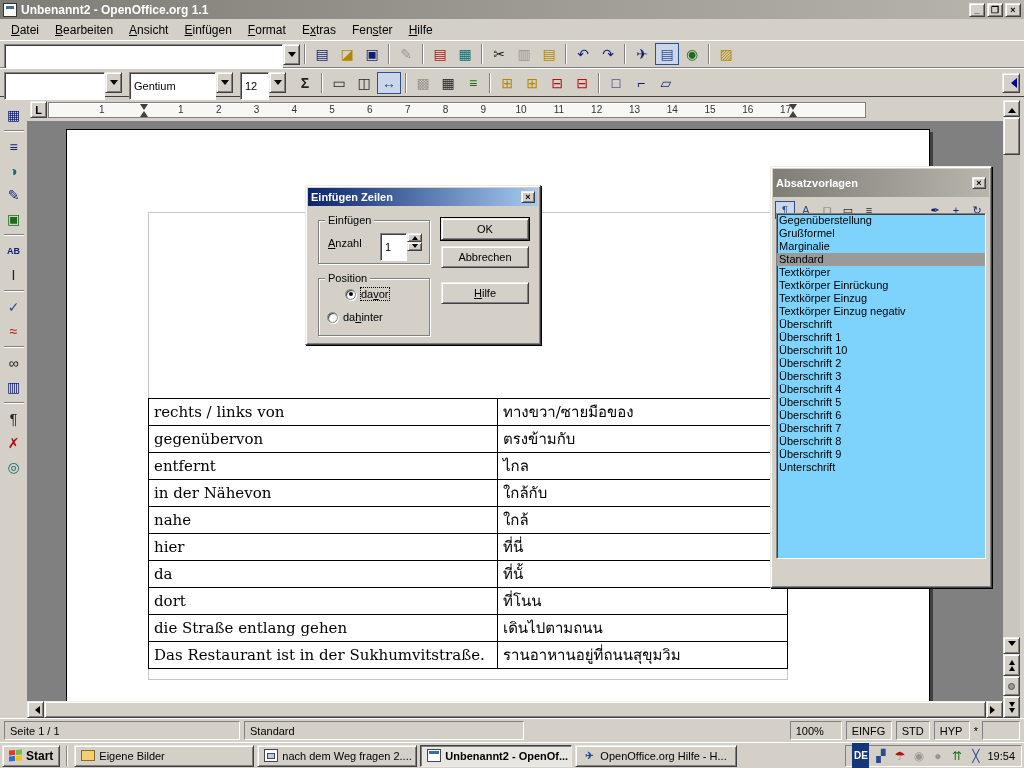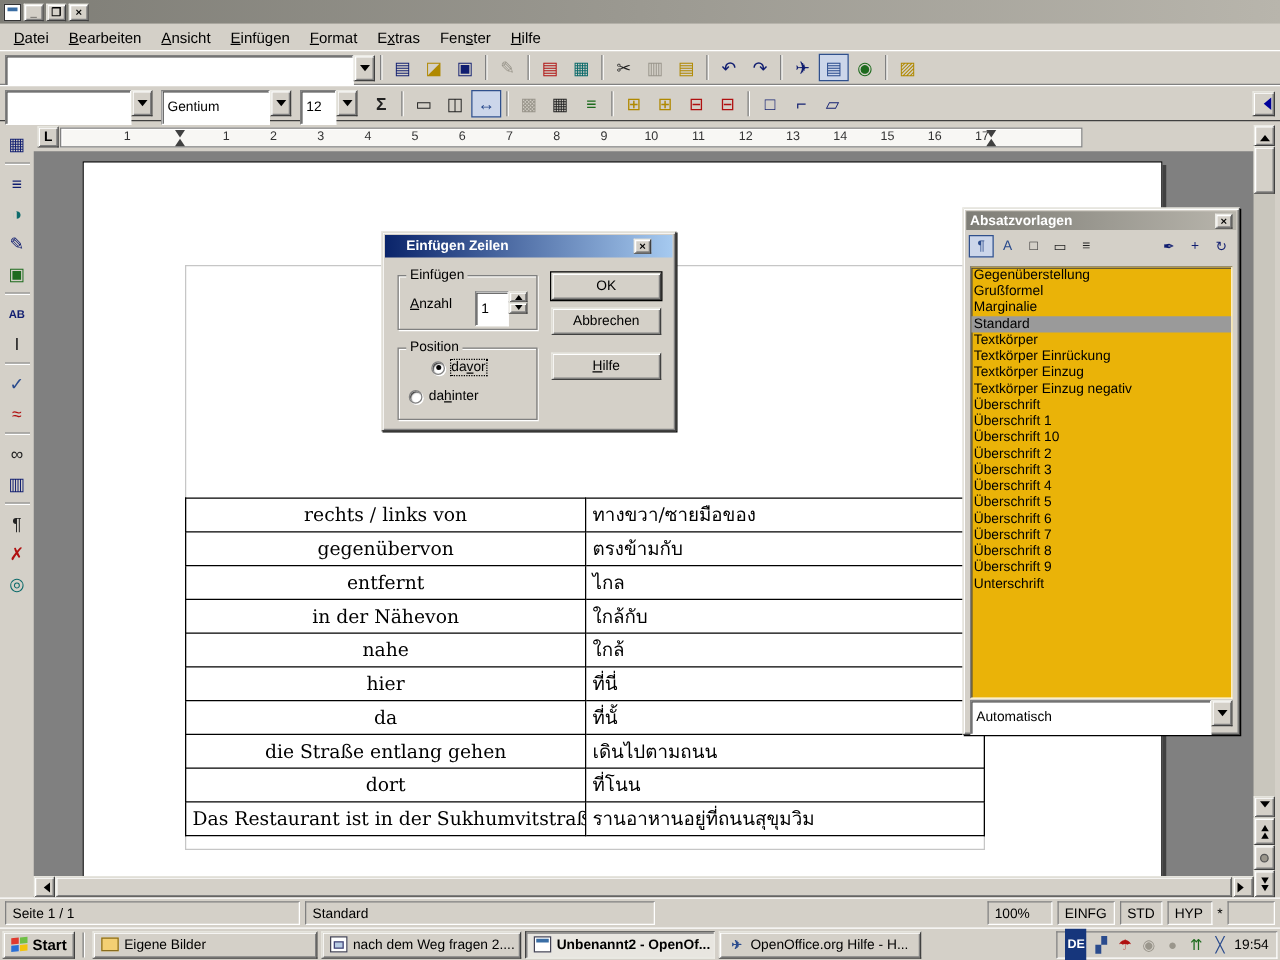--- a/index.html
+++ b/index.html
@@ -2,21 +2,21 @@
 <html><head>
 <meta charset="utf-8">
 <style>
   html,body{margin:0;padding:0;}
   *{box-sizing:border-box;}
   body{font-family:"Liberation Sans",sans-serif;-webkit-font-smoothing:none;}
   #screen{position:relative;width:1024px;height:768px;background:#d4d0c8;overflow:hidden;font-size:11px;color:#000;}
 
   
   .raised{border:1px solid;border-color:#ecebe5 #404040 #404040 #ecebe5;box-shadow:inset 1px 1px 0 #fff, inset -1px -1px 0 #808080;background:#d4d0c8;}
-  .sunken{border:1px solid;border-color:#808080 #fff #fff #808080;box-shadow:inset 1px 1px 0 #404040;background:#eab308;}
+  .sunken{border:1px solid;border-color:#808080 #fff #fff #808080;box-shadow:inset 1px 1px 0 #404040;background:#7dd3fc;}
   .btn{display:flex;align-items:center;justify-content:center;font-size:11px;cursor:default;}
 
   
   .titlebar{position:absolute;left:0;top:0;right:0;height:19px;background:linear-gradient(90deg,#7e7d76,#b8b5ac);display:flex;align-items:center;padding:0 3px;}
   .titlebar .apptext{color:#fff;font-weight:bold;font-size:12px;margin-left:4px;flex:1;white-space:nowrap;}
   .winbtn{width:16px;height:14px;margin-left:2px;font-size:9px;font-weight:bold;line-height:10px;}
   .appicon{width:14px;height:14px;background:#fff;border:1px solid #333;position:relative;}
   .appicon::after{content:"";position:absolute;left:2px;top:2px;right:2px;height:3px;background:#3a6ea5;}
 
   
@@ -60,21 +60,21 @@
   .marker::before,.marker::after{content:"";position:absolute;left:0;width:0;height:0;border-left:4.5px solid transparent;border-right:4.5px solid transparent;}
   .marker::before{top:0;border-top:6px solid #404040;}
   .marker::after{bottom:0;border-bottom:6px solid #404040;}
 
   
   #docarea{position:absolute;left:27px;top:121px;right:21px;bottom:67px;background:#808080;overflow:hidden;}
   #page{position:absolute;left:39px;top:8px;width:864px;height:700px;background:#fff;border:1px solid #000;box-shadow:3px 3px 0 #404040;}
   #textbound{position:absolute;left:81px;top:82px;width:640px;height:468px;border:1px solid #c6c6c6;}
   #dtable{position:absolute;left:81px;top:268px;width:640px;border-collapse:collapse;table-layout:fixed;}
   #dtable td{border:1px solid #000;height:27px;padding:0 5px;font-family:"DejaVu Serif","DejaVu Sans",serif;font-size:15px;white-space:nowrap;overflow:hidden;}
-  #dtable td.de{width:320px;text-align:center;}
+  #dtable td.de{width:349px;}
 
   
   .sbtn{background:#d4d0c8;display:flex;align-items:center;justify-content:center;}
   #vscroll{position:absolute;right:4px;top:100px;bottom:50px;width:17px;background:#c9c6bd;display:flex;flex-direction:column;}
   #vscroll .sbtn{height:17px;width:17px;flex:none;}
   #vscroll .thumb{height:38px;width:17px;flex:none;}
   #vscroll .track{flex:1;}
   #vscroll .arrow-d,#vscroll .arrow-u{margin:0;}
   .dblarrow{display:flex;flex-direction:column;gap:1px;align-items:center;}
   .dblarrow i{width:0;height:0;border:3.5px solid transparent;display:block;}
@@ -102,53 +102,54 @@
   .page-ico{background:#fff;border:1px solid #445;position:relative;}
   .page-ico::after{content:"";position:absolute;left:1px;top:1px;right:1px;height:3px;background:#3a6ea5;}
   .impress-ico{background:#fff;border:1px solid #445;position:relative;}
   .impress-ico::after{content:"";position:absolute;left:2px;top:3px;right:2px;bottom:2px;background:#b8cce4;border:1px solid #447;}
   #tray{margin-left:auto;display:flex;align-items:center;gap:4px;border:1px solid;border-color:#808080 #fff #fff #808080;height:22px;padding:0 6px;}
   .de-badge{background:#16367c;color:#fff;font-size:10px;font-weight:bold;width:17px;height:26px;display:flex;align-items:center;justify-content:center;}
   .trayico{width:15px;height:15px;display:inline-flex;align-items:center;justify-content:center;font-size:12px;}
 
   
   #dialog{position:absolute;left:305px;top:185px;width:236px;height:160px;background:#d4d0c8;border:1px solid;border-color:#ecebe5 #404040 #404040 #ecebe5;box-shadow:inset 1px 1px 0 #fff, inset -1px -1px 0 #808080, 1px 1px 0 #000;}
-  .dtitle{height:18px;margin:2px;background:linear-gradient(90deg,#0a246a,#a6caf0);display:flex;align-items:center;padding:0 17px;}
+  .dtitle{height:18px;margin:2px;background:linear-gradient(90deg,#0a246a,#a6caf0);display:flex;align-items:center;padding:0 3px;}
   .dtitle .ttext{color:#fff;font-weight:bold;font-size:11px;flex:1;}
   .dtitle .winbtn{width:14px;height:12px;}
   .group{position:absolute;border:1px solid #808080;box-shadow:1px 1px 0 #fff, inset 1px 1px 0 #fff;}
   .glabel{position:absolute;top:-7px;left:6px;background:#d4d0c8;padding:0 3px;font-size:11px;}
   .dlabel{font-size:11px;}
   u{text-decoration:underline;}
   .radio{width:11px;height:11px;border-radius:50%;background:#fff;border:1px solid #808080;box-shadow:inset 1px 1px 1px #404040, 1px 1px 0 #fff;display:inline-block;flex:none;}
   .radio.checked{display:inline-flex;align-items:center;justify-content:center;}
   .radio.checked::after{content:"";width:4px;height:4px;border-radius:50%;background:#000;}
   .focusrect{outline:1px dotted #000;}
   .pushbtn{position:absolute;left:135px;width:88px;height:22px;}
   .pushbtn.default{outline:1px solid #000;}
 
   
   #stylist{position:absolute;left:770px;top:166px;width:222px;height:422px;background:#d4d0c8;border:1px solid;border-color:#ecebe5 #404040 #404040 #ecebe5;box-shadow:inset 1px 1px 0 #fff, inset -1px -1px 0 #808080, 1px 1px 0 #000;}
-  #stylist .stitle{height:15px;margin:2px;background:linear-gradient(90deg,#7e7d76,#b8b5ac);display:flex;align-items:center;padding:0 3px;}
+  #stylist .stitle{height:28px;margin:2px;background:linear-gradient(90deg,#7e7d76,#b8b5ac);display:flex;align-items:center;padding:0 3px;}
   #stylist .stitle .ttext{color:#fff;font-weight:bold;font-size:11px;flex:1;}
   #stylist .stb{display:flex;align-items:center;padding:2px 4px;gap:1px;}
   #stylist .stb .ticon{width:20px;height:18px;font-size:11px;}
   #stylist .spacer{flex:1;}
   #stylelist{position:absolute;left:5px;top:46px;right:5px;height:346px;overflow:hidden;font-size:11px;}
   #stylelist .item{height:13px;line-height:13px;padding:0 2px;white-space:nowrap;}
   #stylelist .item.sel{background:#9a9a9a;}
   #stylistcombo{position:absolute;left:5px;right:5px;bottom:6px;}
 </style>
 </head>
 <body>
 
 <div id="screen">
 
   <div class="titlebar">
     <span class="appicon"></span>
+    <span class="apptext">Unbenannt2 - OpenOffice.org 1.1</span>
     <span class="winbtn raised btn">_</span>
     <span class="winbtn raised btn">❐</span>
     <span class="winbtn raised btn">×</span>
   </div>
 
   <div class="menubar" id="menubar">
       <span class="menu-item"><span><u>D</u>atei</span></span>
       <span class="menu-item"><span><u>B</u>earbeiten</span></span>
       <span class="menu-item"><span><u>A</u>nsicht</span></span>
       <span class="menu-item"><span><u>E</u>infügen</span></span>
@@ -309,26 +310,26 @@
           </tr>
             <tr>
             <td class="de">hier</td>
             <td class="th">ที่นี่</td>
           </tr>
             <tr>
             <td class="de">da</td>
             <td class="th">ที่นั้</td>
           </tr>
             <tr>
+            <td class="de">dort</td>
+            <td class="th">ที่โนน</td>
+          </tr>
+            <tr>
             <td class="de">die Straße entlang gehen</td>
             <td class="th">เดินไปตามถนน</td>
-          </tr>
-            <tr>
-            <td class="de">dort</td>
-            <td class="th">ที่โนน</td>
           </tr>
             <tr>
             <td class="de">Das Restaurant ist in der Sukhumvitstraße.</td>
             <td class="th">รานอาหานอยู่ที่ถนนสุขุมวิม</td>
           </tr>
           </tbody>
       </table>
     </div>
   </div>
 
@@ -481,21 +482,15 @@
         <div class="item">Überschrift 2</div>
         <div class="item">Überschrift 3</div>
         <div class="item">Überschrift 4</div>
         <div class="item">Überschrift 5</div>
         <div class="item">Überschrift 6</div>
         <div class="item">Überschrift 7</div>
         <div class="item">Überschrift 8</div>
         <div class="item">Überschrift 9</div>
         <div class="item">Unterschrift</div>
       </div>
-    <span class="combo" id="stylistcombo">
-      <span class="cfield">Automatisch</span>
-      <span class="cbtn raised btn">
-          <i class="arrow-d"></i>
-        </span>
-    </span>
   </div>
 
 </div>
 
 </body></html>

